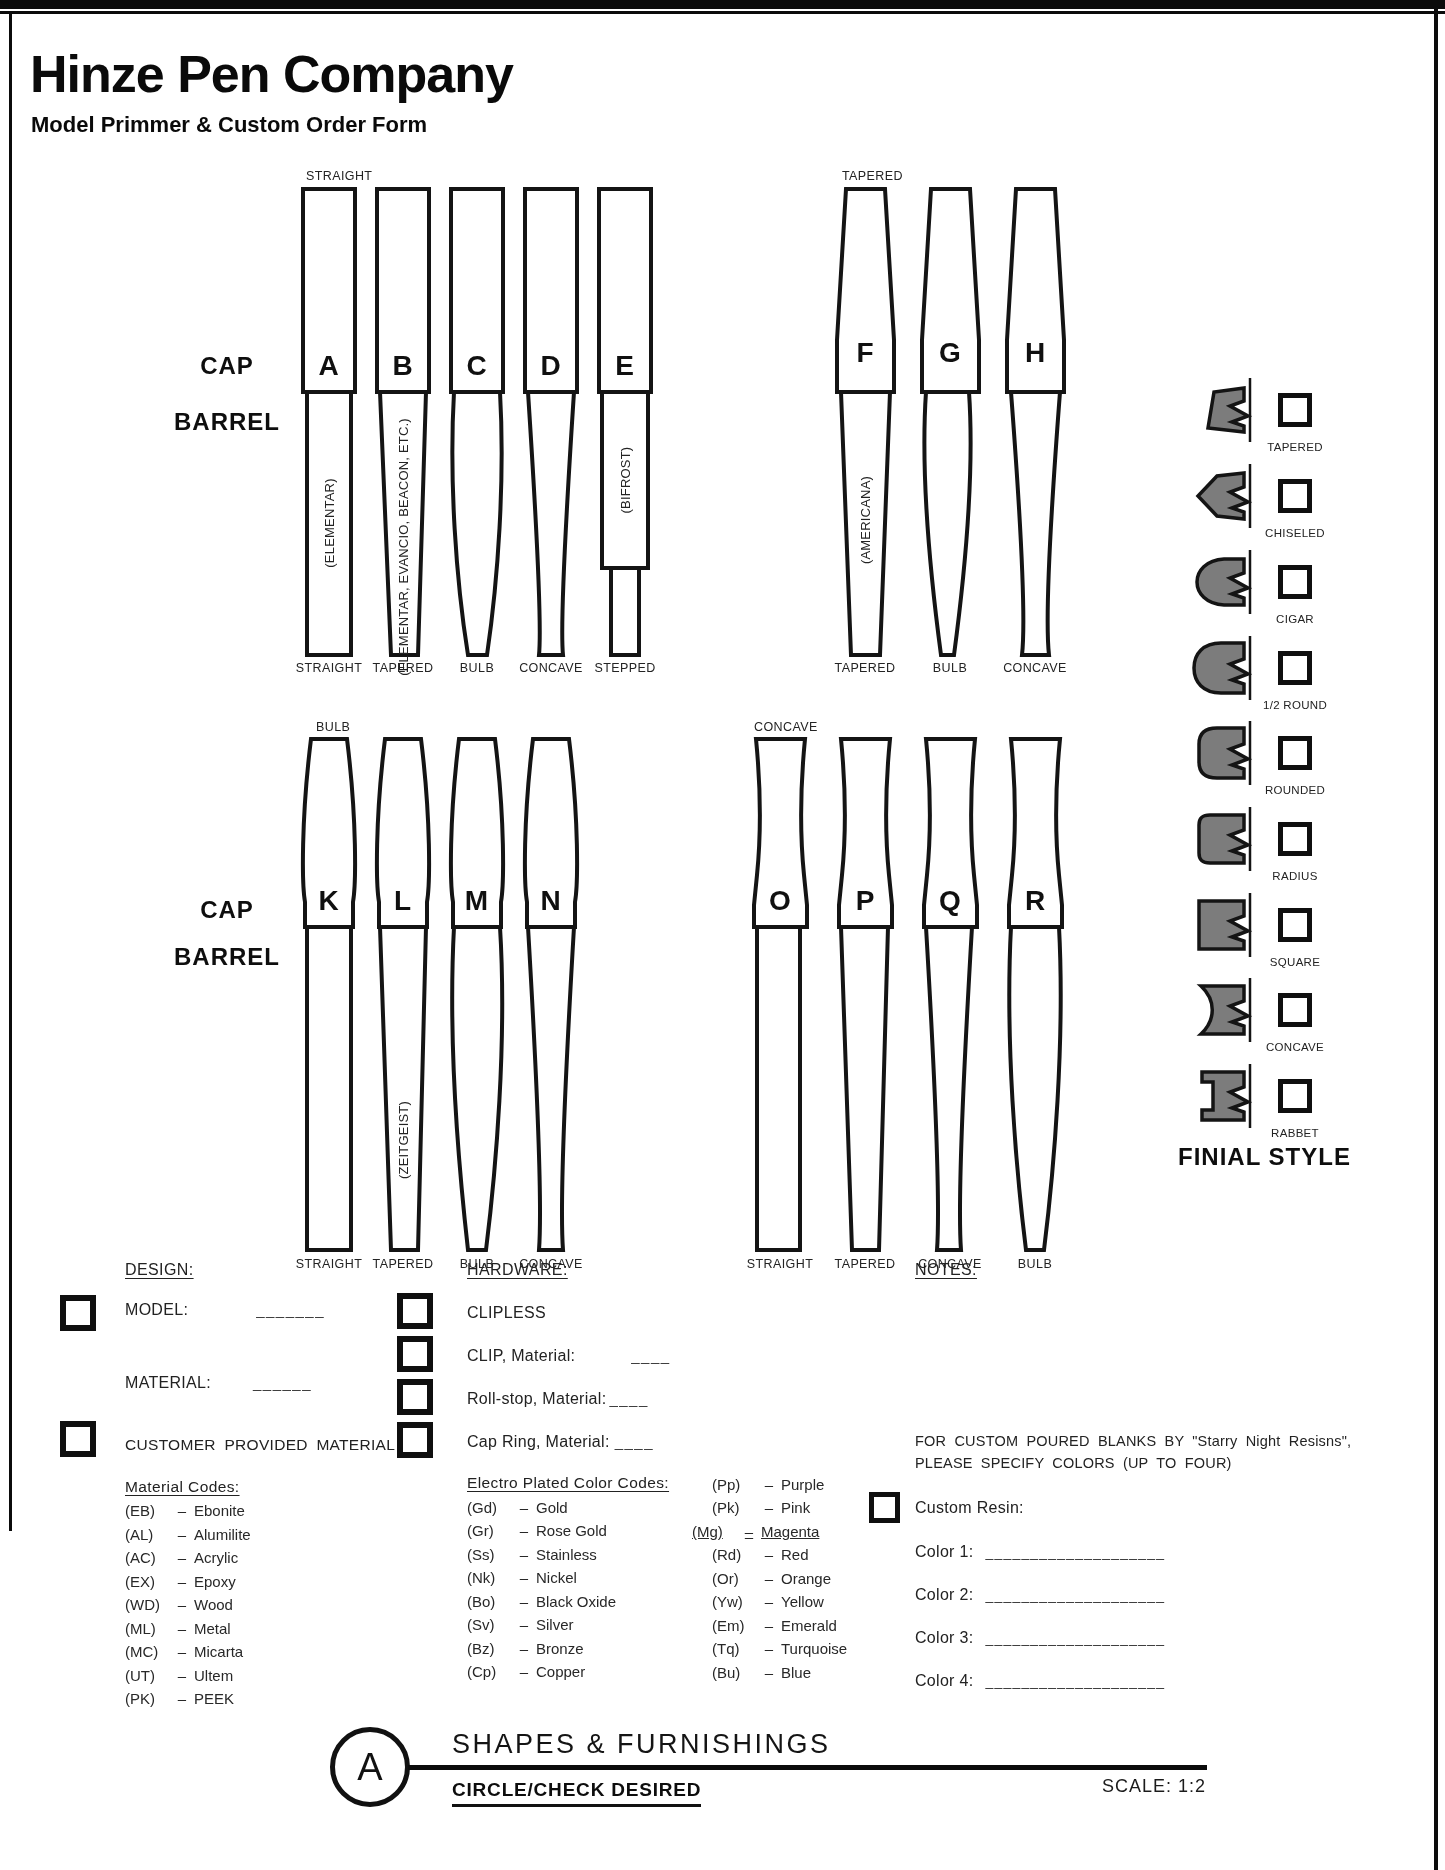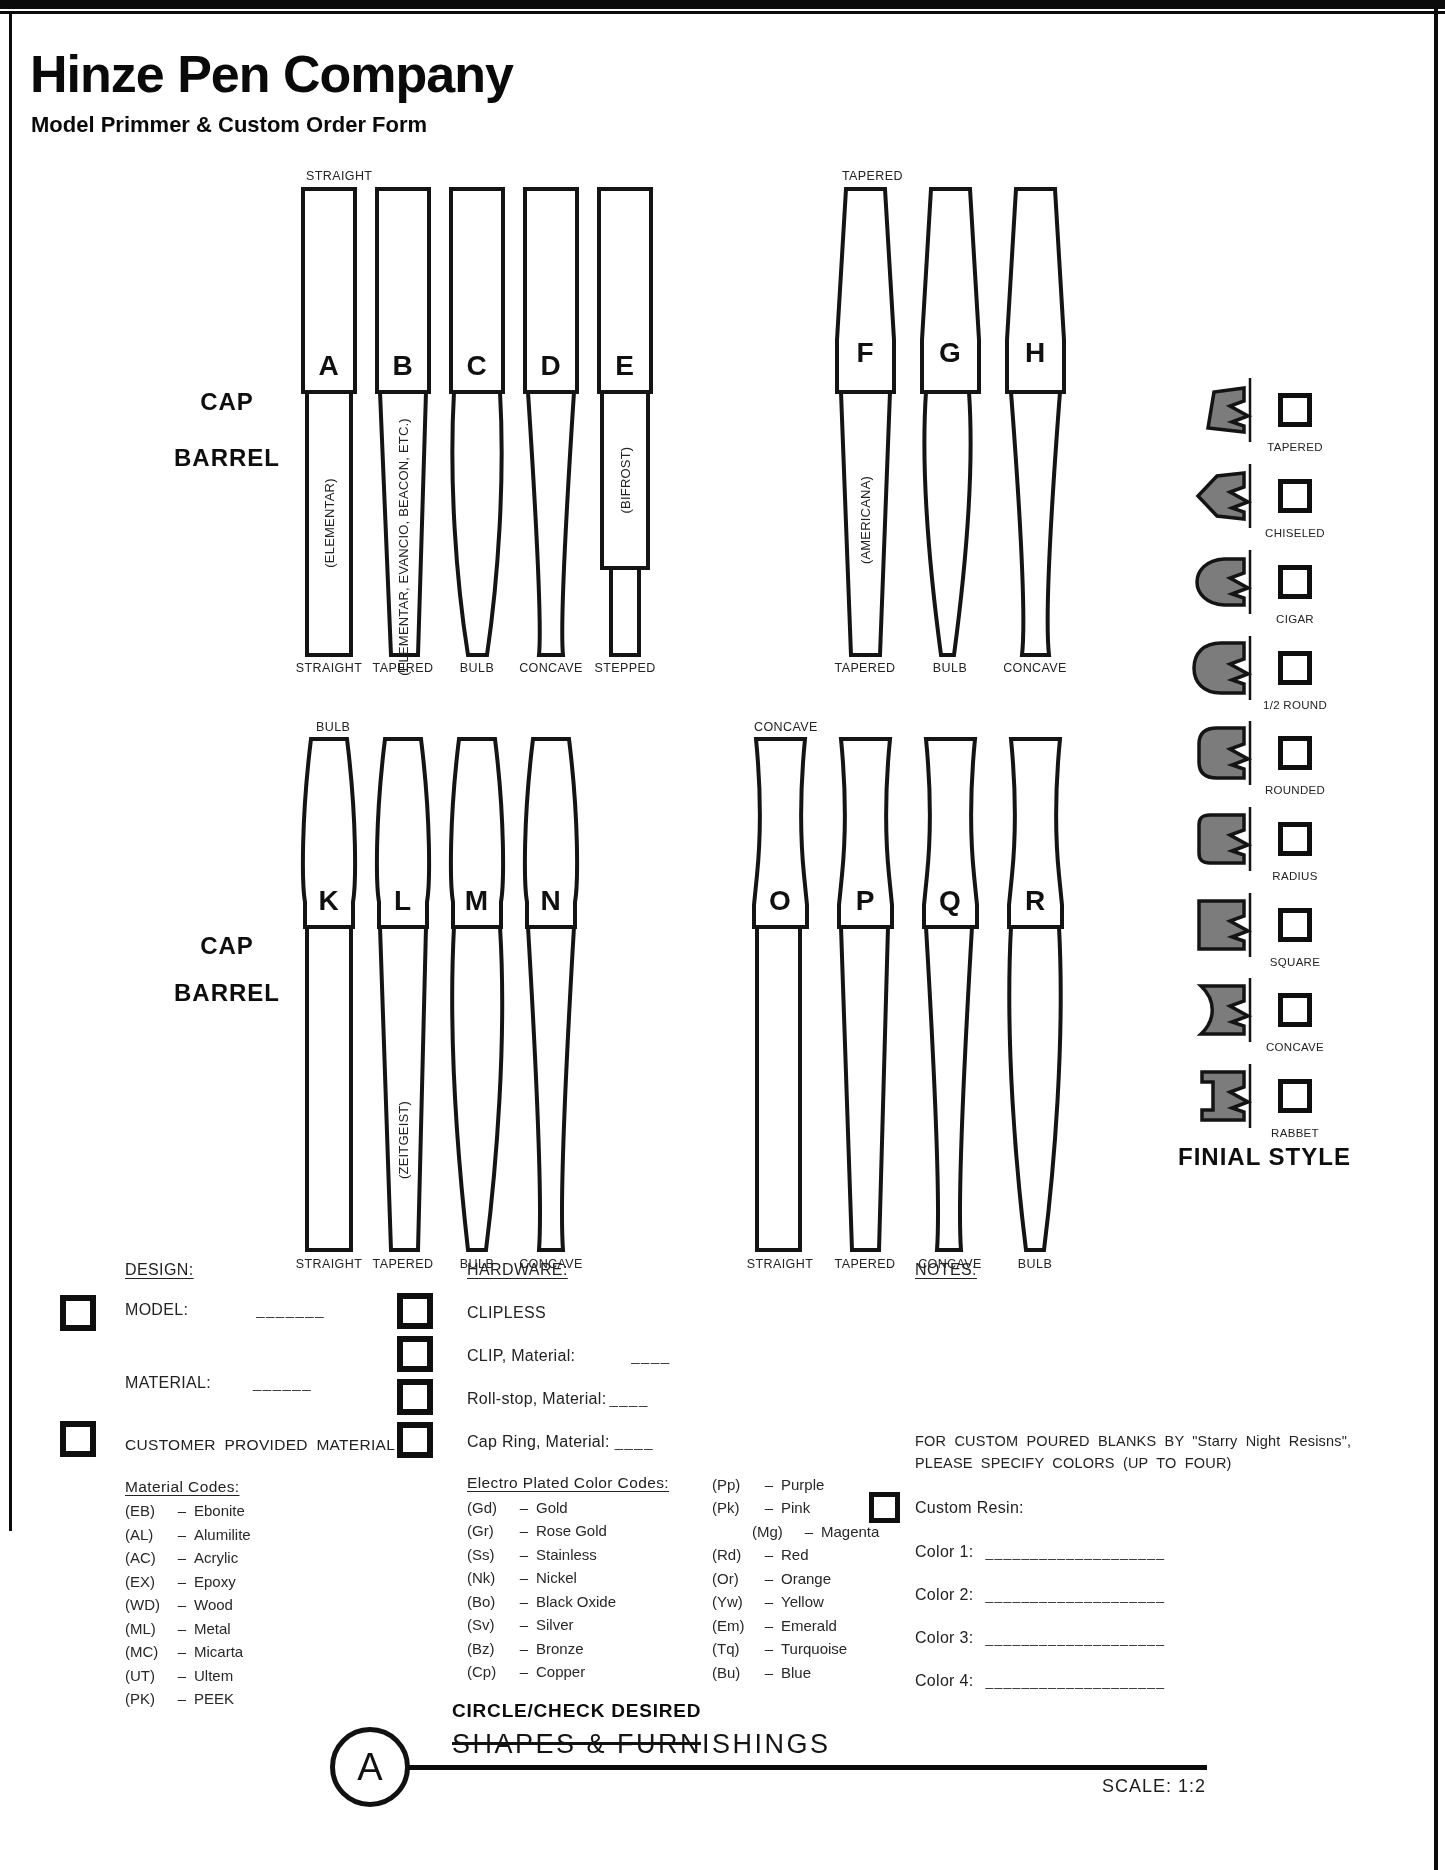--- a/index.html
+++ b/index.html
@@ -5,21 +5,21 @@
   html,body{margin:0;padding:0;background:#ffffff;}
   .sheet{position:relative;width:1445px;height:1870px;background:#fff;
          font-family:"Liberation Sans",sans-serif;color:#1c1c1c;overflow:hidden;}
   .abs{position:absolute;}
   .bar{position:absolute;background:#0b0b0b;}
   .penletter{position:absolute;text-align:center;font-size:28px;font-weight:bold;color:#101010;letter-spacing:1px;}
   .shapelabel{position:absolute;text-align:center;font-size:12.5px;letter-spacing:.4px;color:#232323;white-space:nowrap;}
   .toplabel{position:absolute;font-size:12.5px;letter-spacing:.4px;color:#232323;white-space:nowrap;}
   .vnote{position:absolute;width:300px;height:18px;display:flex;align-items:center;justify-content:center;
          font-size:13px;color:#232323;transform:rotate(-90deg);white-space:nowrap;letter-spacing:.2px;}
-  .sideline{position:absolute;font-weight:bold;font-size:24px;color:#0e0e0e;text-align:center;letter-spacing:1px;margin-top:36px;}
+  .sideline{position:absolute;font-weight:bold;font-size:24px;color:#0e0e0e;text-align:center;letter-spacing:1px;}
   .cb{position:absolute;border:6px solid #0f0f0f;background:#fff;width:24px;height:24px;}
   .cb.small{border-width:5px;width:24px;height:24px;}
   .cb.resin{border-width:5px;width:21px;height:21px;}
   .heading{position:absolute;font-size:16px;color:#222;text-decoration:underline;text-underline-offset:3px;letter-spacing:.4px;white-space:nowrap;}
   .flabel{position:absolute;font-size:16px;color:#222;letter-spacing:.3px;white-space:nowrap;display:flex;align-items:baseline;}
   .uval{font-size:15px;letter-spacing:1.5px;color:#333;}
   .coderow{position:absolute;font-size:15px;color:#282828;display:flex;white-space:nowrap;}
   .coderow .c{width:45px;}
   .coderow .d{width:24px;text-align:center;}
   .notep{position:absolute;width:462px;font-size:14.5px;line-height:21.5px;color:#232323;word-spacing:4px;letter-spacing:.2px;}
@@ -346,21 +346,21 @@
   <div class="coderow" style="left:712px;top:1476px;">
       <span class="c">(Pp)</span>
       <span class="d">–</span>
       <span>Purple</span>
     </div>
   <div class="coderow" style="left:712px;top:1499px;">
       <span class="c">(Pk)</span>
       <span class="d">–</span>
       <span>Pink</span>
     </div>
-  <div class="coderow" style="left:752px;top:1523px;">
+  <div class="coderow" style="left:692px;top:1523px;text-decoration:underline;">
       <span class="c">(Mg)</span>
       <span class="d">–</span>
       <span>Magenta</span>
     </div>
   <div class="coderow" style="left:712px;top:1546px;">
       <span class="c">(Rd)</span>
       <span class="d">–</span>
       <span>Red</span>
     </div>
   <div class="coderow" style="left:712px;top:1570px;justify-content:flex-end;">
@@ -409,16 +409,16 @@
   <div class="flabel" style="left:915px;top:1672px;">
     <span>Color 4:</span>
     <span class="uline">____________________</span>
   </div>
 
   <div class="abs" style="left:330px;top:1727px;width:70px;height:70px;border:5px solid #111;border-radius:50%;display:flex;align-items:center;justify-content:center;">
     <span style="font-size:38px;color:#111;">A</span>
   </div>
   <div class="abs" style="left:452px;top:1729px;font-size:27px;letter-spacing:2.5px;color:#141414;white-space:nowrap;">SHAPES &amp; FURNISHINGS</div>
   <div class="bar" style="left:408px;top:1765px;width:799px;height:5px;"></div>
-  <div class="abs" style="left:452px;top:1700px;font-size:19px;font-weight:bold;letter-spacing:.8px;color:#0d0d0d;border-bottom:3px solid #111;padding-bottom:20px;white-space:nowrap;">CIRCLE/CHECK DESIRED</div>
+  <div class="abs" style="left:452px;top:1779px;font-size:19px;font-weight:bold;letter-spacing:.8px;color:#0d0d0d;border-bottom:3px solid #111;padding-bottom:3px;white-space:nowrap;">CIRCLE/CHECK DESIRED</div>
   <div class="abs" style="left:1102px;top:1776px;font-size:18px;letter-spacing:1px;color:#1b1b1b;white-space:nowrap;">SCALE: 1:2</div>
 
 </div>
 
 </body></html>

